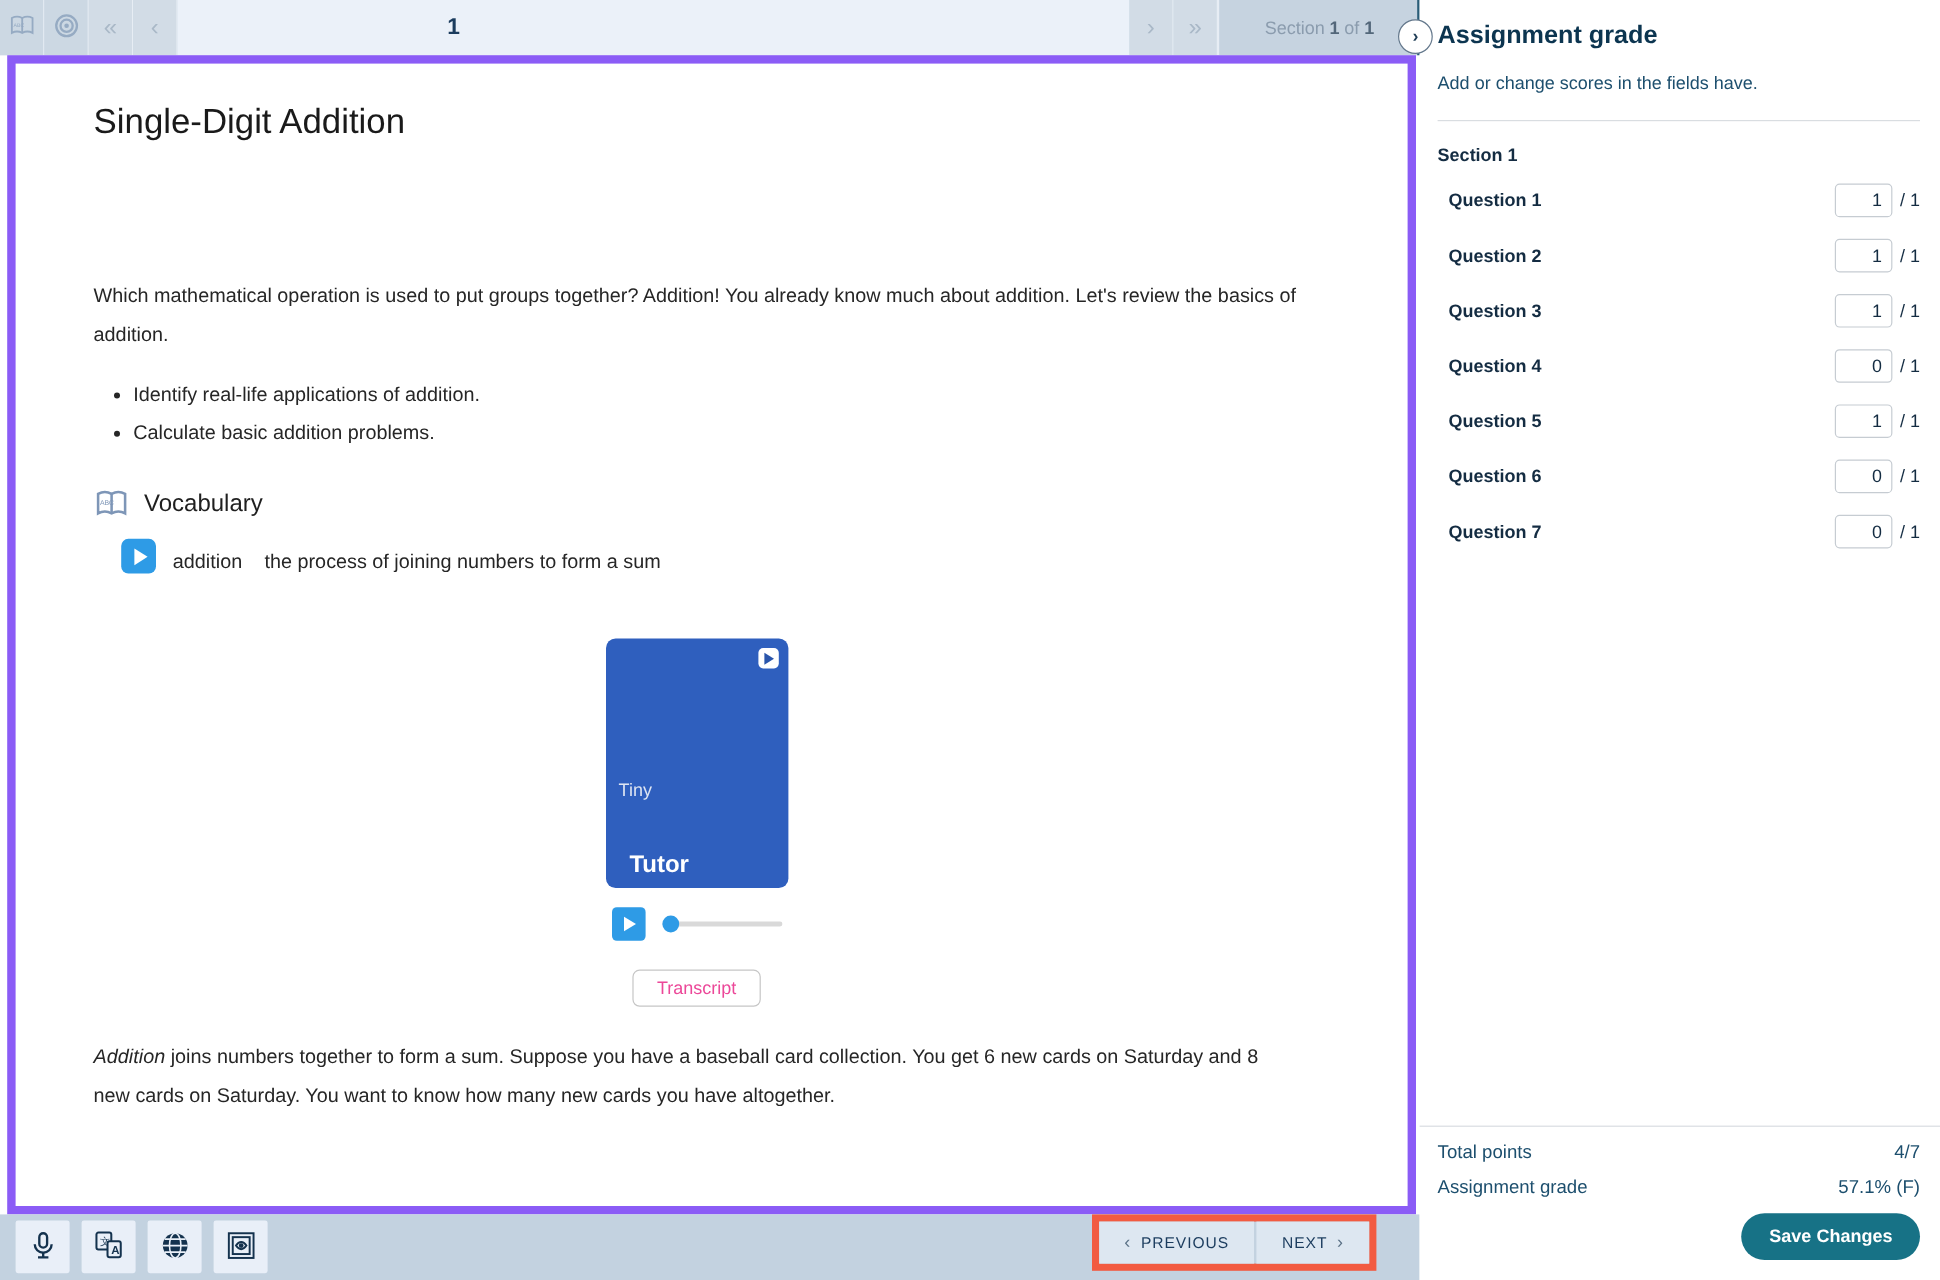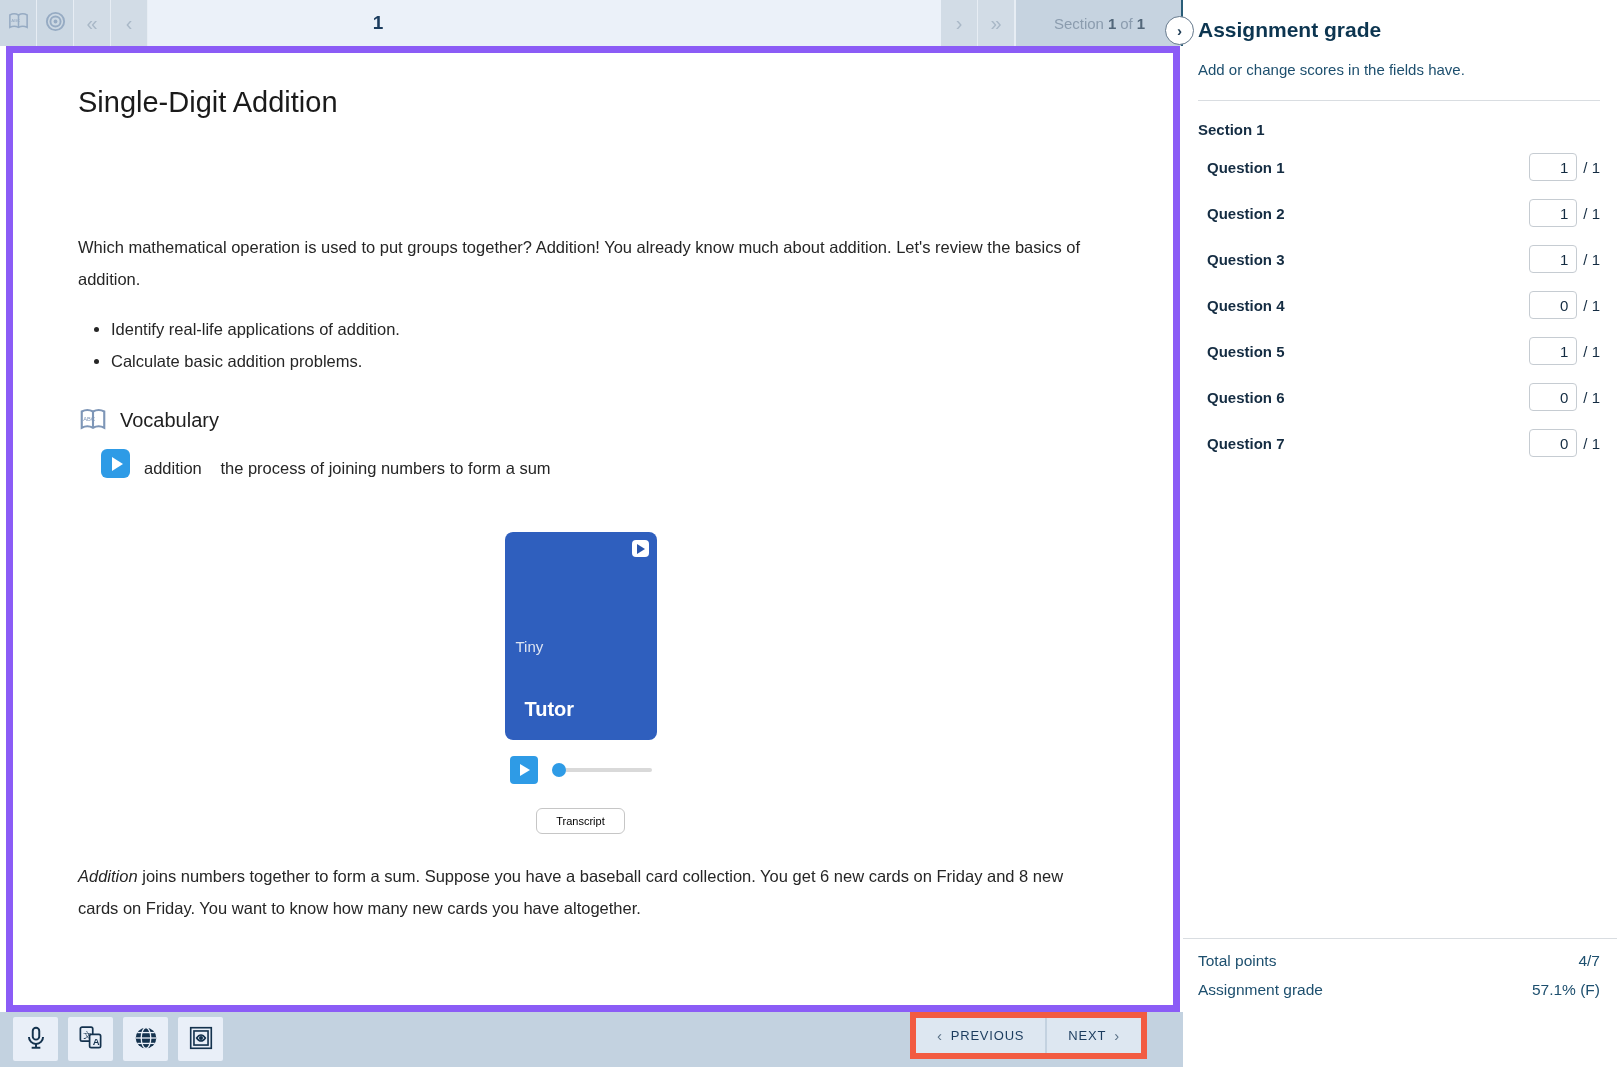--- a/index.html
+++ b/index.html
@@ -42,31 +42,31 @@
               display:flex; align-items:center; justify-content:center; }
   .tri { width:0; height:0; border-left:11px solid #fff; border-top:7px solid transparent; border-bottom:7px solid transparent; margin-left:3px; }
   .vocab-text { margin-left:14px; font-size:16.5px; }
   .vocab-text .term { margin-right:14px; }
 
   .media-col { width:1005px; margin-top:54px; display:flex; flex-direction:column; align-items:center; }
   .video-card { position:relative; width:152px; height:208px; background:#2f5fbe; border-radius:8px; cursor:pointer; }
   .card-badge { position:absolute; top:8px; right:8px; width:17px; height:17px; background:#fff; border-radius:4px;
                 display:flex; align-items:center; justify-content:center; }
   .card-badge .mini-tri { width:0; height:0; border-left:8px solid #2a55ab; border-top:5px solid transparent; border-bottom:5px solid transparent; margin-left:2px; }
-  .card-brand { position:absolute; left:11px; bottom:20px; color:#fff; line-height:1.05; }
+  .card-brand { position:absolute; left:11px; bottom:8px; color:#fff; line-height:1.05; }
   .brand-light { font-size:15px; font-weight:300; color:#dde4f2; }
   .brand-bold { font-size:20px; font-weight:bold; margin-left:9px;margin-top:44px; }
   .audio-row { display:flex; align-items:center; gap:14px; margin-top:16px; }
   .audio-play { width:28px; height:28px; border:none; border-radius:4px; background:#2e9be6; cursor:pointer;
                 display:flex; align-items:center; justify-content:center; }
   .audio-play .tri { border-left-width:10px; border-top-width:6px; border-bottom-width:6px; margin-left:2px; }
   .slider { position:relative; width:100px; height:14px; cursor:pointer; }
   .slider .track { position:absolute; left:0; right:0; top:5px; height:4px; background:#d9d9d9; border-radius:2px; }
   .slider .thumb { position:absolute; left:0; top:0; width:14px; height:14px; border-radius:50%; background:#2e9be6; }
-  .transcript-btn { margin-top:24px; padding:6px 19px; font-size:11px; color:#000000; background:#fff;
+  .transcript-btn { margin-top:24px; padding:6px 19px; font-size:15px; color:#ec4899; background:#fff;
                     border:1px solid #c6c6c6; border-radius:6px; cursor:pointer; font-family:inherit; }
   .closing { margin-top:26px; }
   .closing i { font-style:italic; }
 
   
   .bottom-toolbar { position:absolute; left:0; top:1012px; width:1183px; height:55px; background:#c3d2e0; }
   .bt-icons { position:absolute; left:13px; top:5px; display:flex; gap:10px; }
   .bt-btn { width:45px; height:44px; border:none; border-radius:2px; background:#e9eff8; color:#14324e;
             display:flex; align-items:center; justify-content:center; cursor:pointer; }
   .pager-group { position:absolute; right:36px; top:0; display:flex; gap:2px; background:#c3d2e0;
@@ -192,21 +192,21 @@
             </button>
             <div class="slider">
               <div class="track"></div>
               <div class="thumb"></div>
             </div>
           </div>
 
           <button class="transcript-btn">Transcript</button>
         </div>
 
-        <p class="closing"><i>Addition</i><span> joins numbers together to form a sum. Suppose you have a baseball card collection. You get 6 new cards on Friday and 8 new cards on Friday. You want to know how many new cards you have altogether.</span></p>
+        <p class="closing"><i>Addition</i><span> joins numbers together to form a sum. Suppose you have a baseball card collection. You get 6 new cards on Saturday and 8 new cards on Saturday. You want to know how many new cards you have altogether.</span></p>
       </div>
     </div>
 
     <div class="bottom-toolbar">
       <div class="bt-icons">
         <button class="bt-btn">
           <span>
             <svg viewBox="0 0 24 24" width="26" height="26" fill="none" stroke="currentColor" stroke-width="1.8">
               <rect x="9" y="2.5" width="6" height="11" rx="3"></rect>
               <path d="M5.5 11a6.5 6.5 0 0 0 13 0"></path>
@@ -329,16 +329,19 @@
 
     <div class="sb-summary">
       <div class="sum-row">
         <span>Total points</span>
         <span>4/7</span>
       </div>
       <div class="sum-row">
         <span>Assignment grade</span>
         <span>57.1% (F)</span>
       </div>
+      <div class="save-row">
+        <button class="save-btn">Save Changes</button>
+      </div>
     </div>
   </div>
 
 </div>
 
 </body></html>

